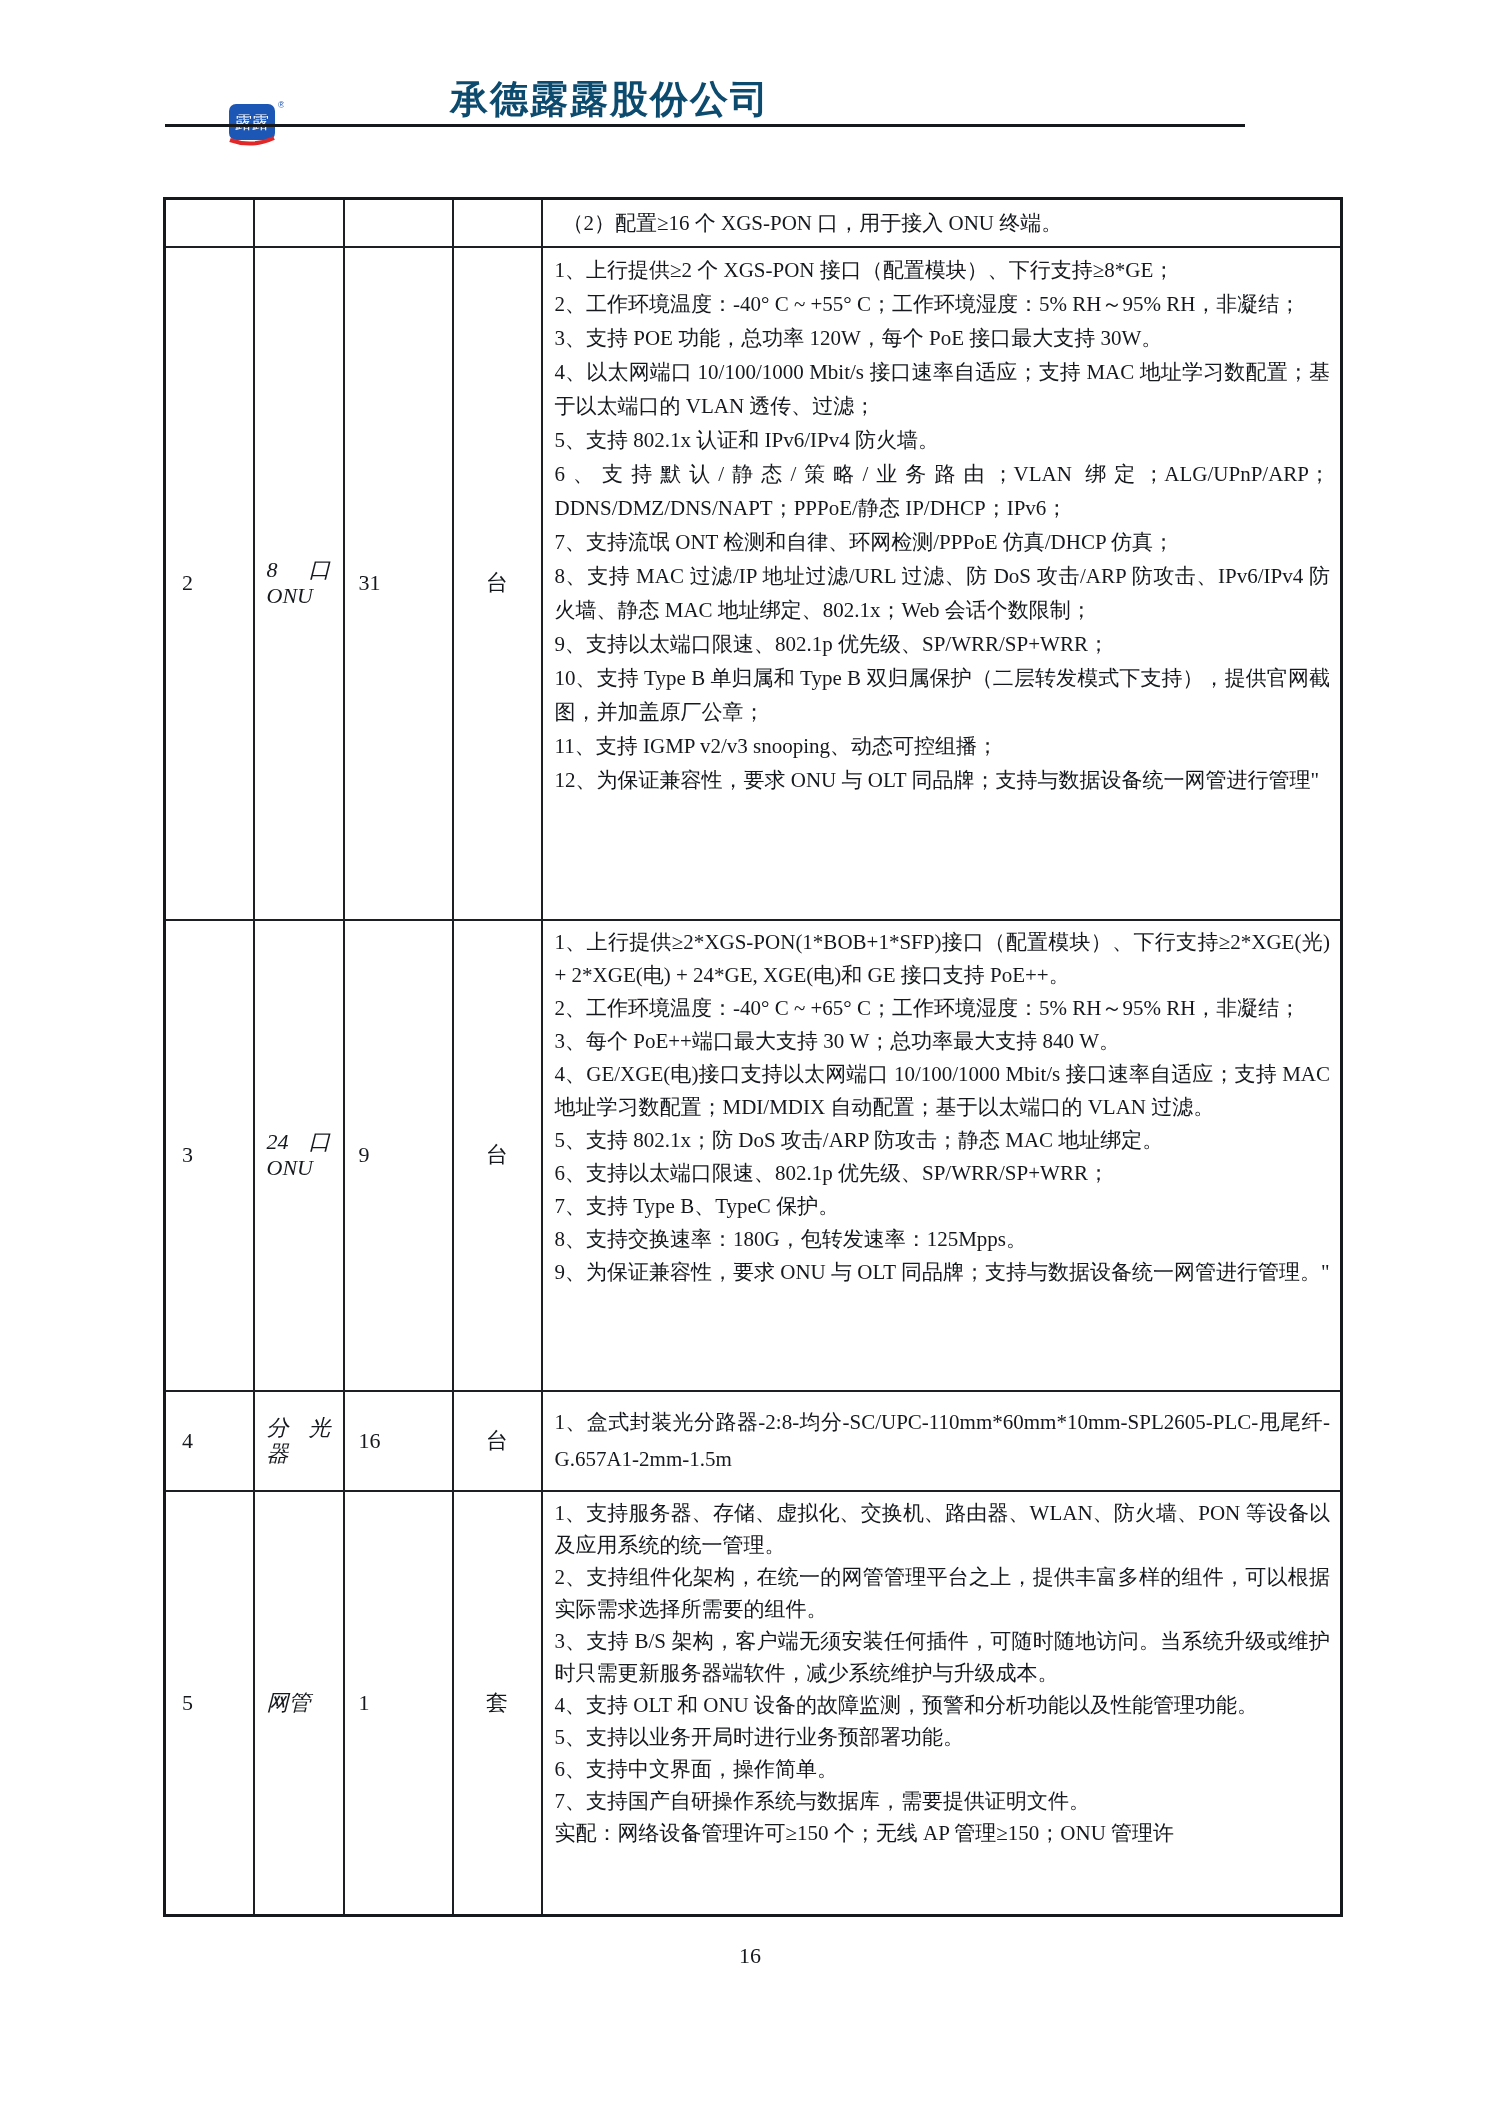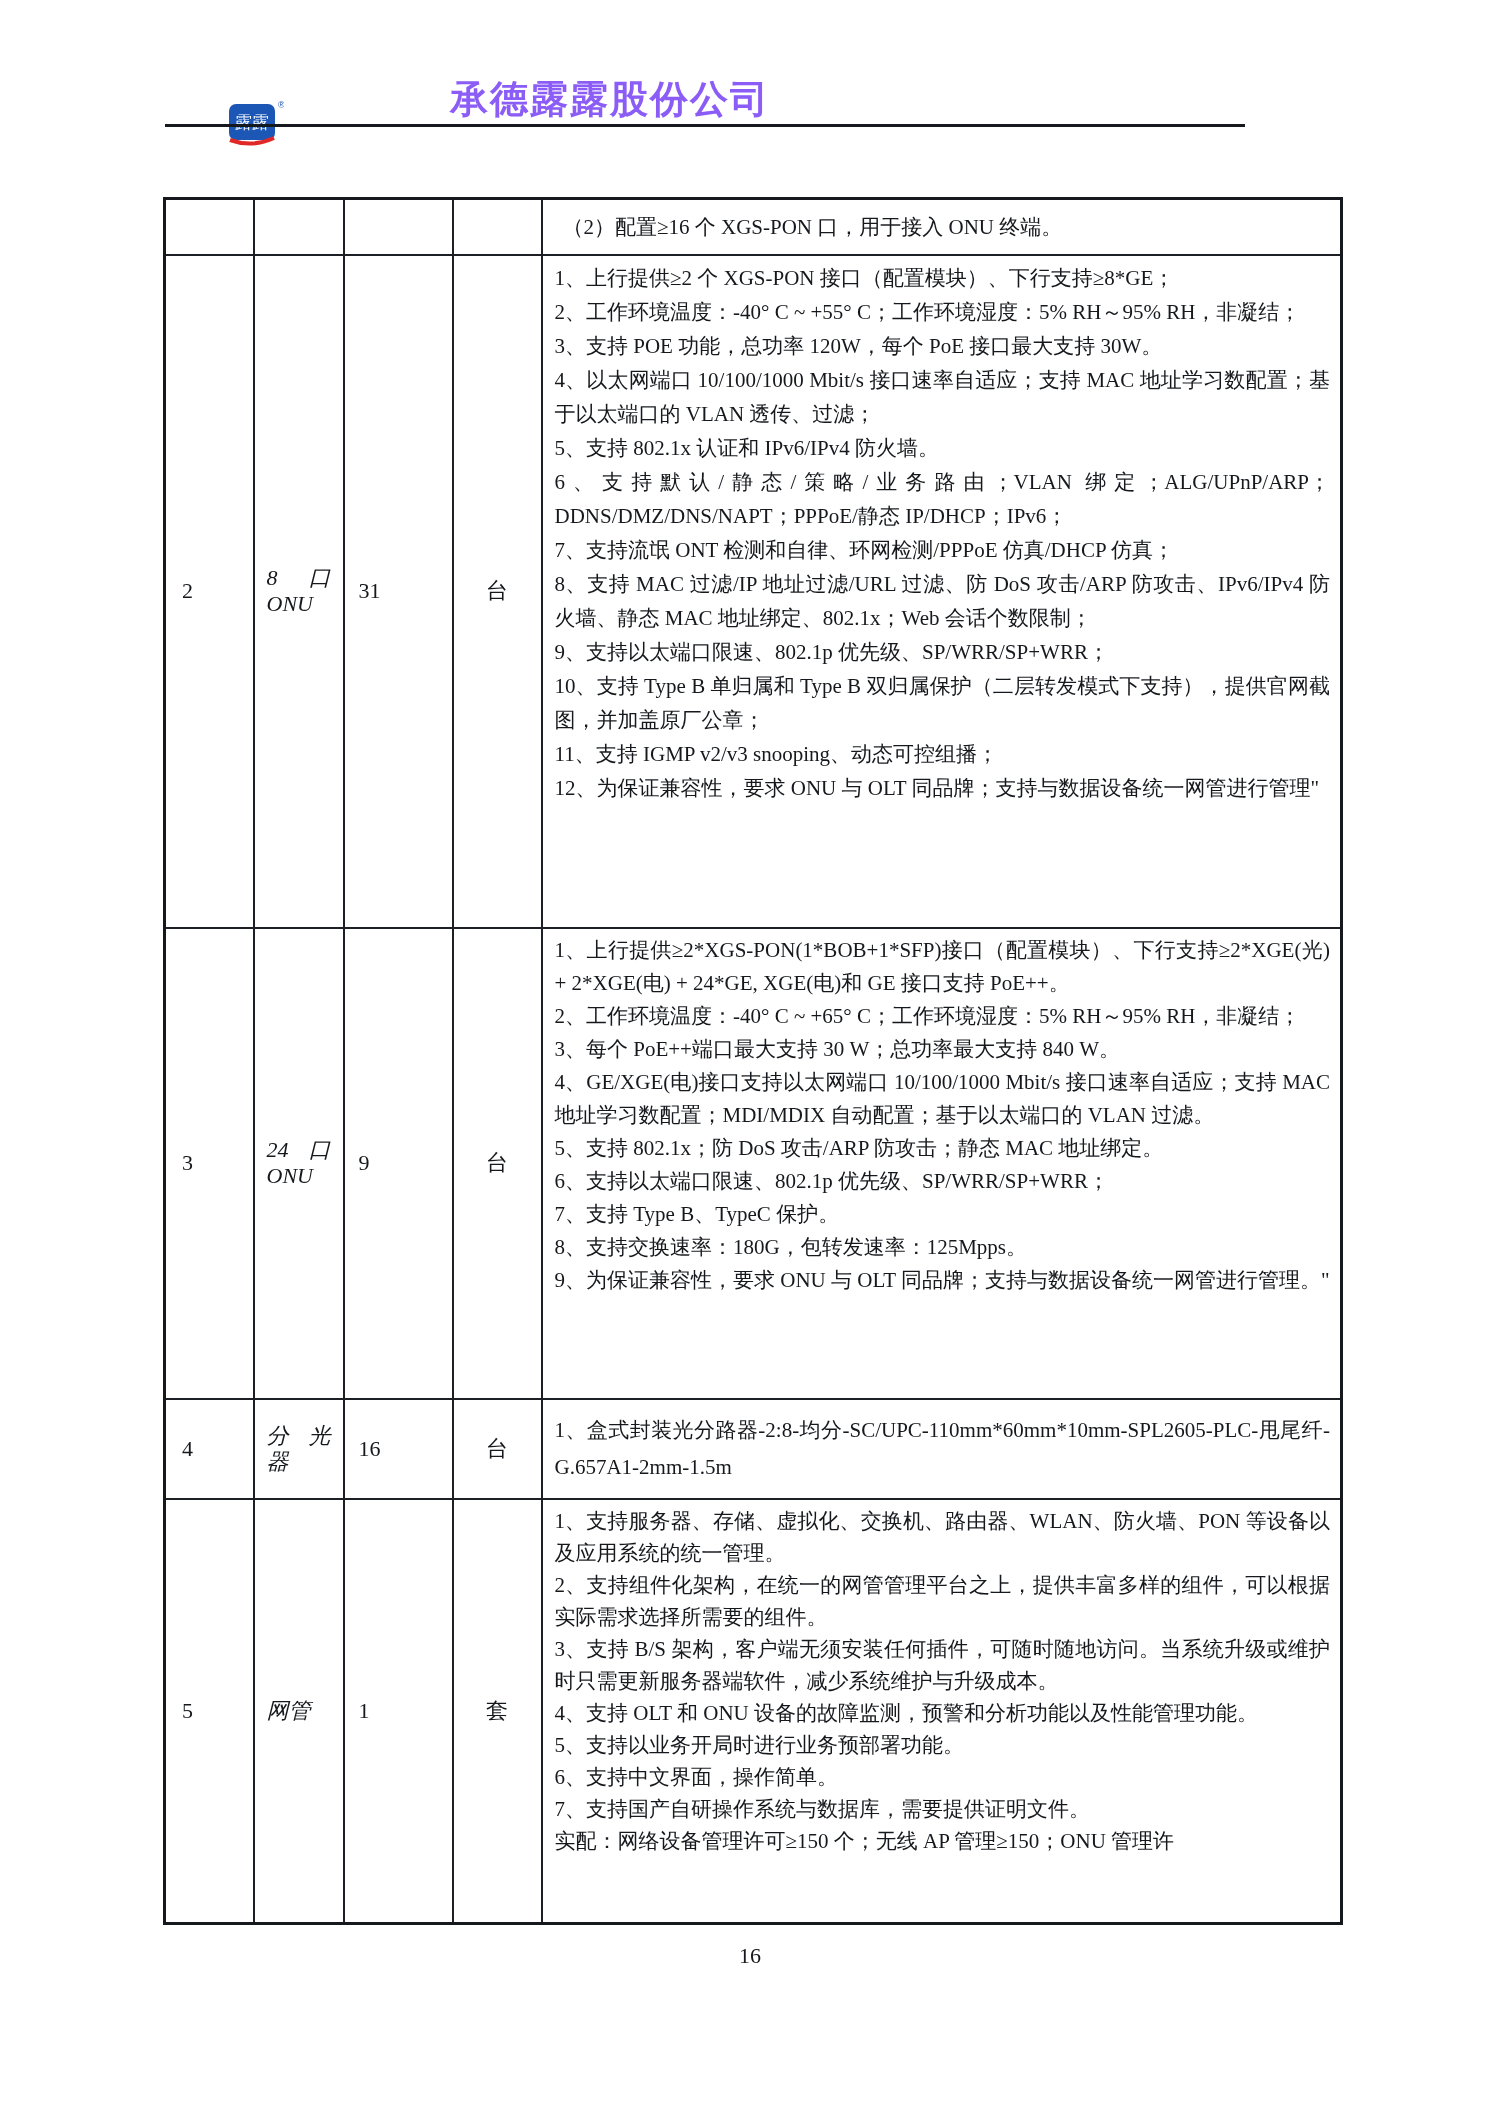--- a/index.html
+++ b/index.html
@@ -7,37 +7,37 @@
   .page {
     position:relative; width:1500px; height:2121px; background:#ffffff;
     font-family:"Liberation Serif", serif; color:#111;
     overflow:hidden;
   }
   
   .logo { position:absolute; left:228px; top:98px; width:56px; height:50px; }
   .company-title {
     position:absolute; left:0; top:74px; width:1220px; text-align:center;
     font-family:"Liberation Sans", sans-serif; font-weight:bold;
-    font-size:38px; letter-spacing:2px; color:#8b5cf6;
+    font-size:38px; letter-spacing:2px; color:#0c4a6e;
   }
   .header-rule {
     position:absolute; left:165px; top:124px; width:1080px; height:3px;
     background:#15181c;
   }
   
   table.spec-table {
     position:absolute; left:163px; top:197px; width:1177px;
     border-collapse:collapse; table-layout:fixed;
     border:3px solid #15181c;
   }
   .spec-table td {
     border:2px solid #1c1f24; overflow:hidden;
     font-size:22px; color:#15181c; vertical-align:middle;
   }
-  .r1 { height:56px; }  .r2 { height:673px; }  .r3 { height:471px; }
+  .r1 { height:48px; }  .r2 { height:673px; }  .r3 { height:471px; }
   .r4 { height:100px; } .r5 { height:425px; }
   td.c-no  { padding-left:16px; }
   td.c-name{ padding:1px 12px; text-align:justify; text-align-last:left; line-height:26px;font-style:italic; }
   td.c-qty { padding-left:14px; }
   td.c-unit{ text-align:center; }
   td.c-spec{
     padding:5px 10px 5px 12px; vertical-align:top;
     font-size:21px; line-height:34px;
   }
   .r1 td.c-spec { vertical-align:middle; line-height:30px; padding-left:20px; }

